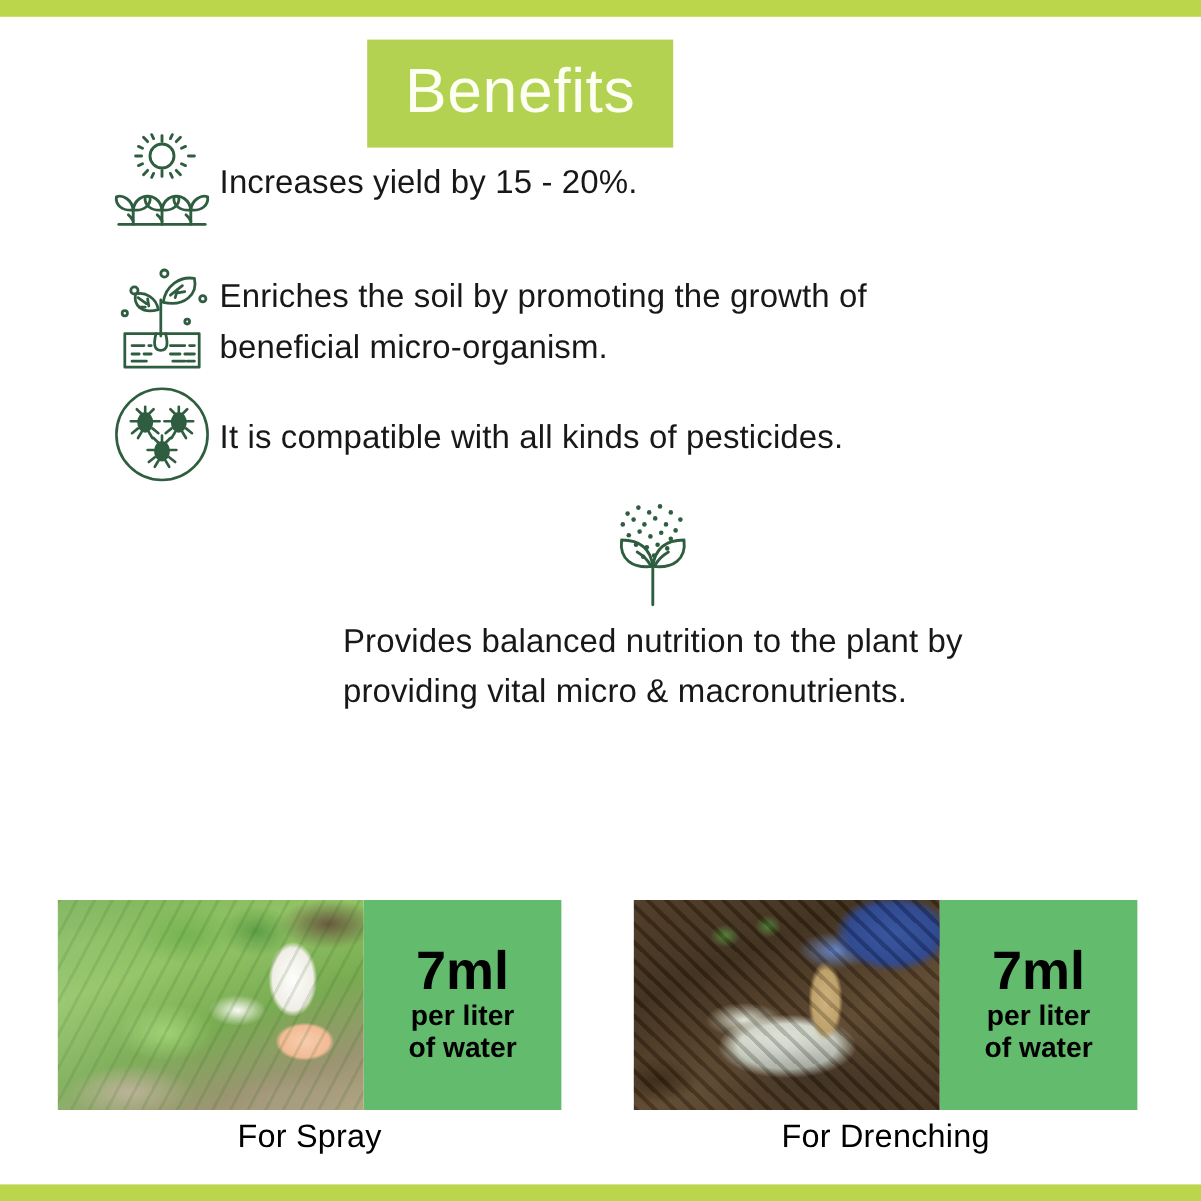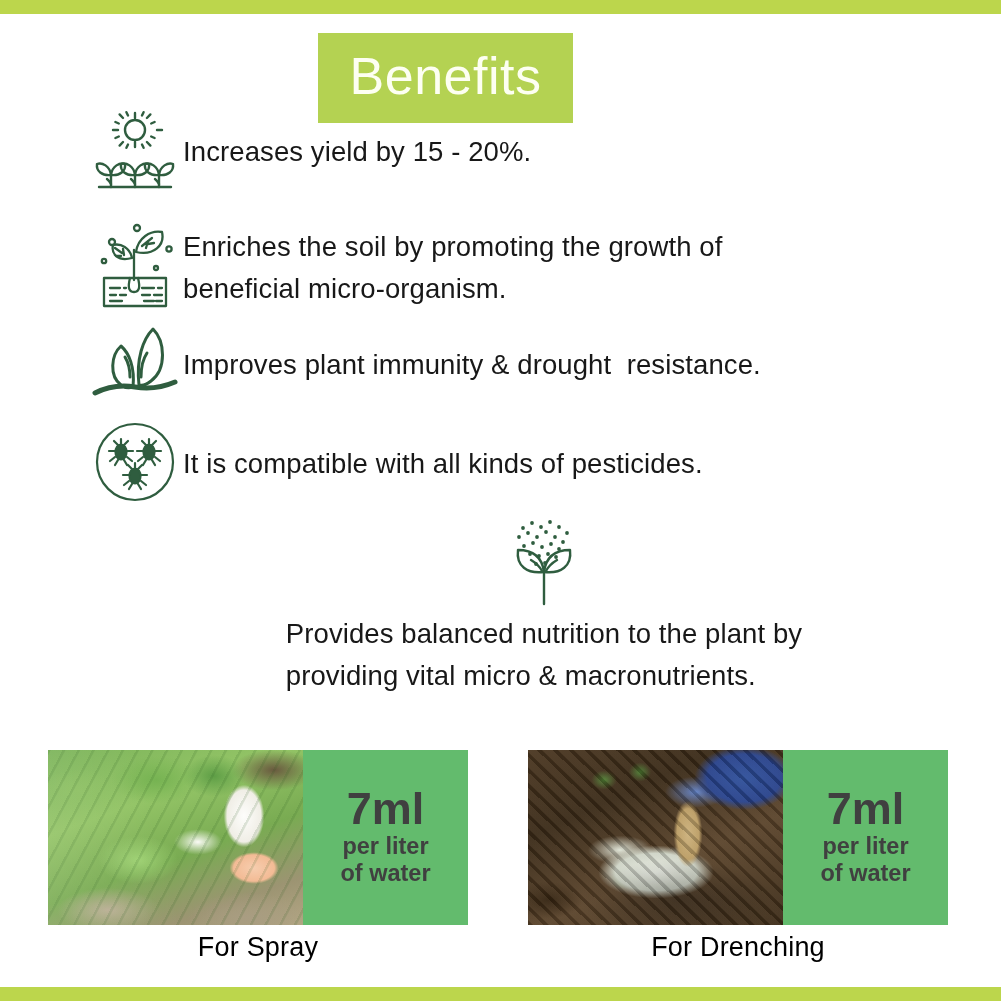--- a/index.html
+++ b/index.html
@@ -31,21 +31,20 @@
   }
   .bar-top { top: 0; }
   .bar-bottom { bottom: 0; }
 
   
   .heading-wrap {
     position: absolute;
     left: 0;
     width: 867px;
     text-align: center;
-    margin-left: 12px;
   }
   .heading-pill {
     display: inline-block;
     background: #b4d252;
     color: #fdfff2;
     font-size: 52px;
     line-height: 1;
     letter-spacing: 0.5px;
     padding: 17px 32px 21px 32px;
     font-weight: 400;
@@ -110,21 +109,21 @@
   .card-drenching { left: 528px; width: 420px; }
   .card-photo {
     width: 255px;
     flex: 0 0 255px;
     position: relative;
     overflow: hidden;
   }
   .card-panel {
     flex: 1 1 auto;
     background: #63bb6d;
-    color: #404040;
+    color: #000000;
     display: flex;
     flex-direction: column;
     align-items: center;
     justify-content: center;
     padding-bottom: 4px;
   }
   .dose-amount {
     font-size: 45px;
     line-height: 48px;
     font-weight: bold;
@@ -246,31 +245,20 @@
           <circle cx="22" cy="20" r="3"></circle>
           <circle cx="79" cy="27" r="2.6"></circle>
           <circle cx="14" cy="39" r="2.2"></circle>
           <circle cx="66" cy="46" r="2"></circle>
         </svg>
       </div>
       <div class="benefit-text">Enriches the soil by promoting the growth of
 beneficial micro-organism.</div>
     </div>
 
-    <div class="benefit-row r3">
-      <div class="benefit-icon">
-        <svg width="92" height="80" viewBox="0 0 92 80" fill="none" stroke="#2f5d3f" stroke-width="3" stroke-linecap="round" stroke-linejoin="round">
-          <path d="M50 62c-3 -26 4 -46 14 -56 12 12 14 40 -2 52 -5 4 -9 5 -12 4z"></path>
-          <path d="M44 64c2 -20 -4 -34 -12 -41 -10 9 -12 30 0 39 4 3 9 3 12 2z"></path>
-          <path d="M58 30c-4 6 -6 16 -6 24M36 34c3 5 5 13 5 20"></path>
-          <path d="M6 70c14 -7 28 -8 40 -6 12 2 26 1 40 -5" stroke-width="5"></path>
-        </svg>
-      </div>
-      <div class="benefit-text">Improves plant immunity &amp; drought  resistance.</div>
-    </div>
 
     <div class="benefit-row r4">
       <div class="benefit-icon">
         <svg width="84" height="82" viewBox="0 0 84 82" fill="none" stroke="#2f5d3f" stroke-width="2.2" stroke-linecap="round" stroke-linejoin="round">
           <circle cx="42" cy="41" r="38"></circle>
           <g fill="#2f5d3f">
             <ellipse cx="28" cy="31" rx="5.5" ry="7.5"></ellipse>
             <ellipse cx="56" cy="31" rx="5.5" ry="7.5"></ellipse>
             <ellipse cx="42" cy="55" rx="5.5" ry="7.5"></ellipse>
           </g>

